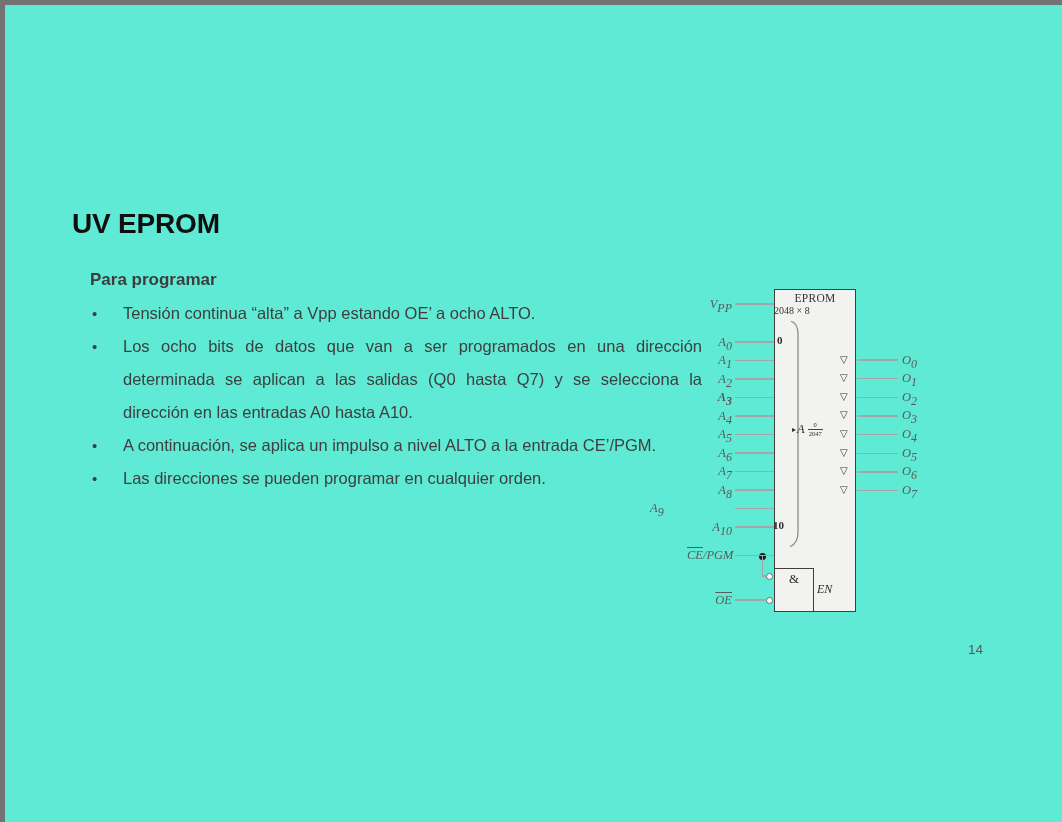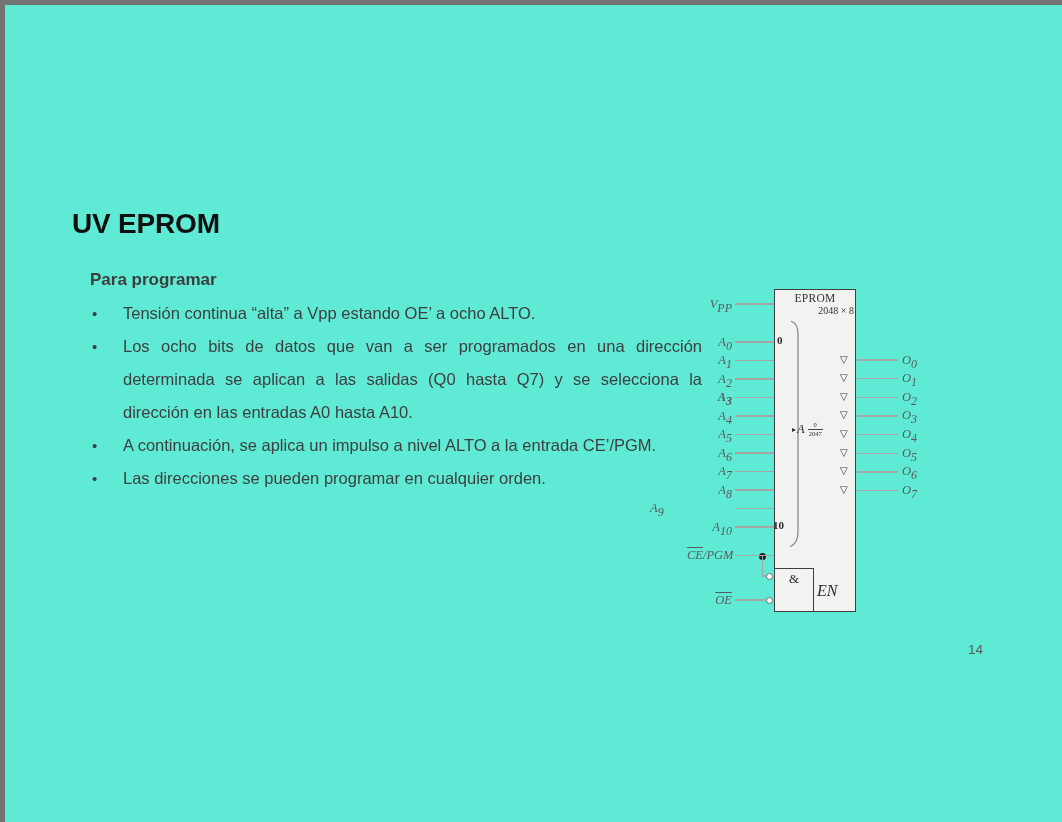--- a/index.html
+++ b/index.html
@@ -17,36 +17,36 @@
   .diagram{position:absolute;left:0;top:0;width:1062px;height:822px;}
   .wire{position:absolute;height:1.3px;background:#a6a6a6;}
   .pin-label{position:absolute;font-family:"Liberation Serif",serif;font-style:italic;font-size:12.5px;
     color:#5a5a5a;height:18px;line-height:18px;white-space:nowrap;}
   .pin-label sub{font-size:12px;}
   .tri{position:absolute;font-size:10px;line-height:16px;color:#2e2e2e;font-family:"DejaVu Sans",sans-serif;}
   .eprom-block{position:absolute;left:769px;top:284px;width:82px;height:323px;box-sizing:border-box;
     border:1.6px solid #3f3f3f;background:#f2f2f0;}
   .chip-title{position:absolute;left:769px;top:287px;width:82px;text-align:center;
     font-family:"Liberation Serif",serif;font-size:11.5px;color:#333;letter-spacing:0.3px;}
-  .chip-subtitle{position:absolute;left:769px;top:300px;width:80px;text-align:right;
+  .chip-subtitle{position:absolute;left:769px;top:300px;width:80px;text-align:left;
     font-family:"Liberation Serif",serif;font-size:10px;color:#333;}
   .bracket-svg{position:absolute;left:780px;top:312px;}
   .bracket-index{position:absolute;font-family:"Liberation Serif",serif;font-weight:600;font-size:11px;color:#2b2b2b;}
   .addr-range{position:absolute;left:787px;top:416px;display:flex;align-items:center;
     font-family:"Liberation Serif",serif;color:#2b2b2b;}
   .addr-arrow{font-size:8px;margin-right:1px;color:#2b2b2b;font-family:"DejaVu Sans",sans-serif;}
   .addr-letter{font-style:italic;font-size:12.5px;}
   .frac{display:inline-flex;flex-direction:column;align-items:center;font-size:6.5px;line-height:7.5px;margin-left:3px;}
   .frac .bot{border-top:0.8px solid #444;padding:0 1px;}
   .and-gate-box{position:absolute;left:769px;top:563px;width:40px;height:44px;box-sizing:border-box;
     border:1.6px solid #3f3f3f;background:#f2f2f0;}
   .and-gate-label{position:absolute;left:769px;top:566px;width:40px;text-align:center;
     font-family:"Liberation Serif",serif;font-size:13px;color:#2b2b2b;}
   .enable-label{position:absolute;left:812px;top:577px;font-family:"Liberation Serif",serif;
-    font-style:italic;font-size:16px;color:#2b2b2b;}
+    font-style:italic;font-size:12px;color:#2b2b2b;}
   .junction-dot{position:absolute;left:754px;top:547.5px;width:7px;height:7px;border-radius:50%;background:#1c1c1c;}
   .bubble{position:absolute;width:7px;height:7px;border-radius:50%;border:1.2px solid #6e6e6e;background:#fff;box-sizing:border-box;}
 </style>
 </head>
 <body>
 
 <div class="slide">
 
   <h1 class="page-title">UV EPROM</h1>
 

